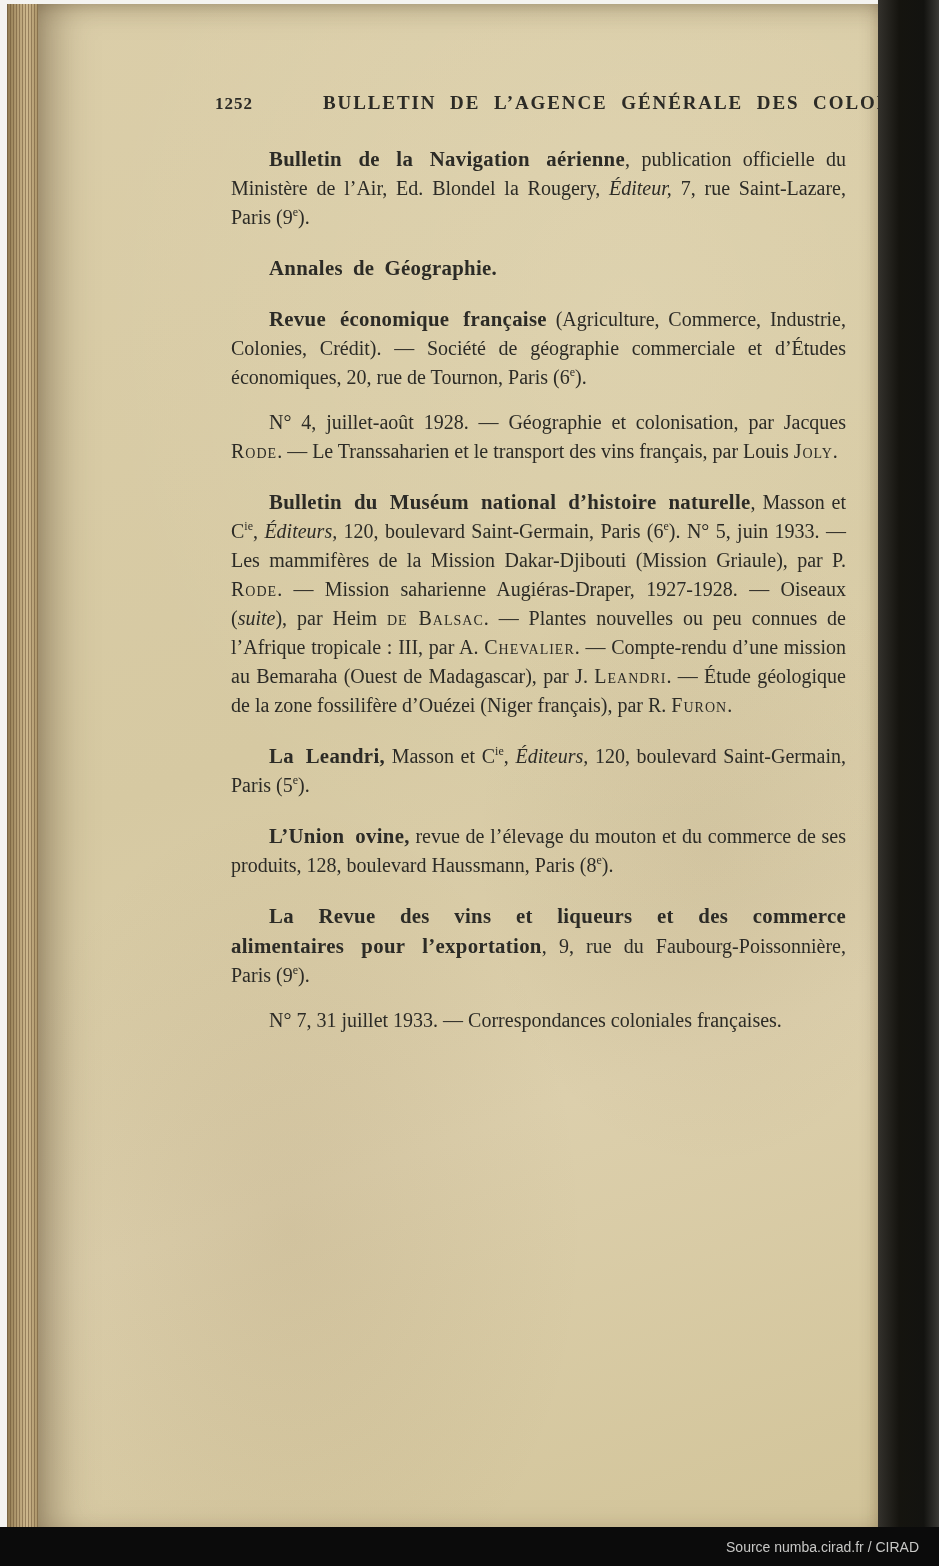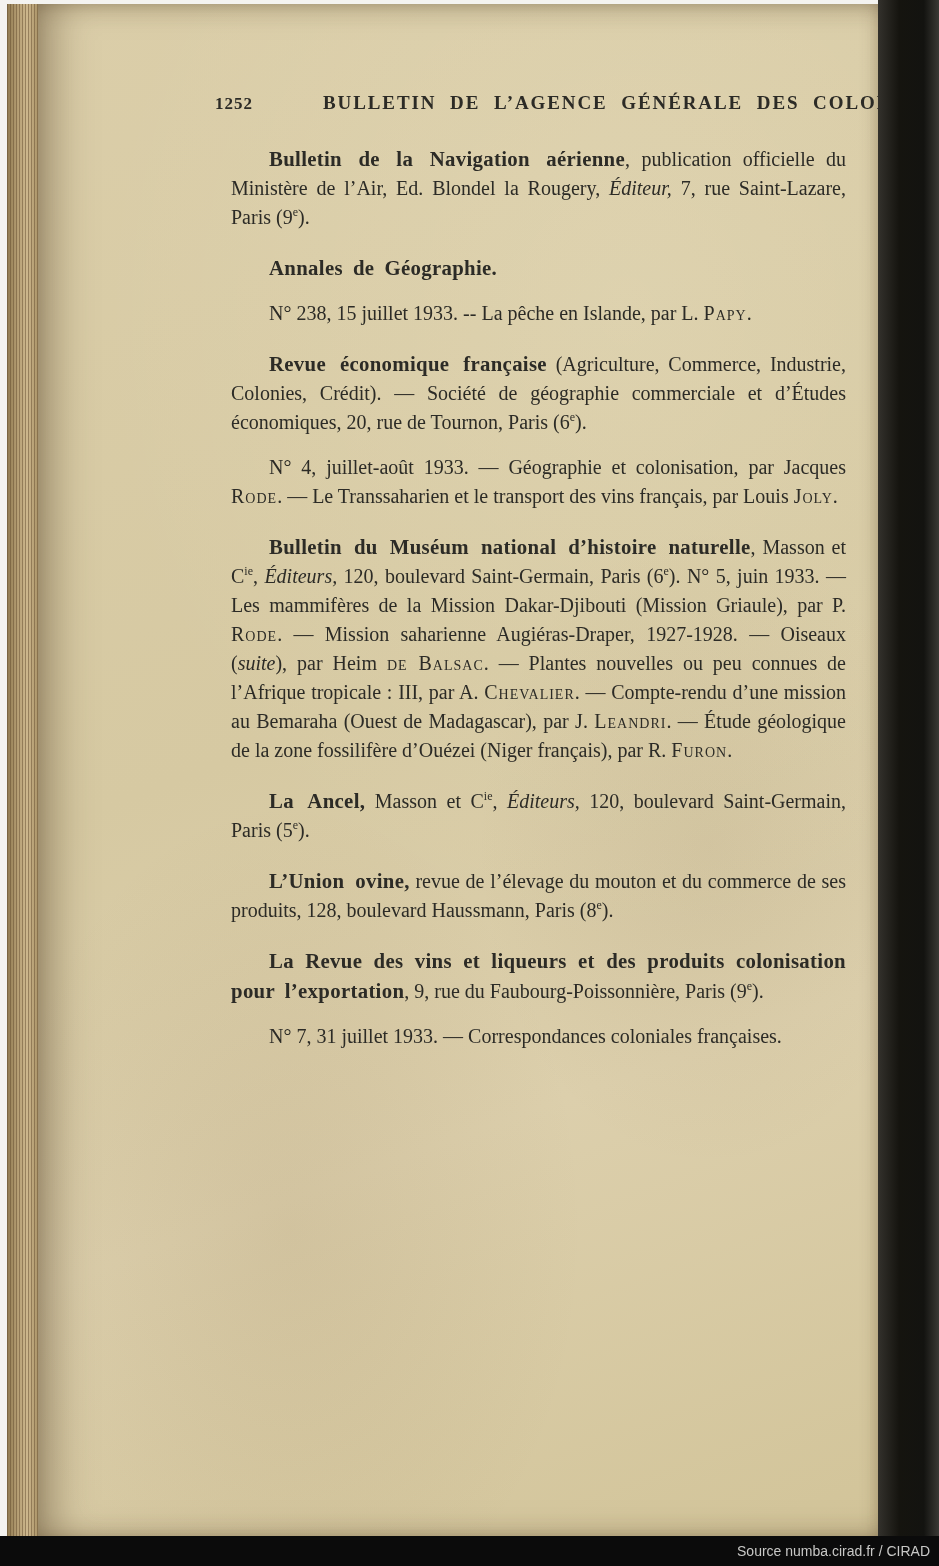--- a/index.html
+++ b/index.html
@@ -20,24 +20,24 @@
       linear-gradient(160deg, var(--c-paper,#dbcea9), #d6c9a2 45%, #dccfac 70%, #d2c499);
     box-shadow: inset 28px 0 45px -18px rgba(80,60,35,.55),
                 inset -10px 0 18px -10px rgba(80,60,35,.30),
                 inset 0 14px 24px -16px rgba(80,60,35,.35),
                 inset 0 -14px 24px -18px rgba(80,60,35,.30);
   }
 
   .cover-right{position:absolute;top:0;right:0;width:61px;height:100%;
     background:linear-gradient(90deg,#33312c,#15140f 35%,#131310 75%,#3a3935);}
 
-  .source-bar{position:absolute;left:0;right:0;bottom:0;height:30px;
+  .source-bar{position:absolute;left:0;right:0;bottom:0;height:39px;
     background:var(--c-footer_bar,#0b0b0b);color:var(--c-footer_text,#c8c8c6);
     font-family:"Liberation Sans",sans-serif;font-size:14px;
-    display:flex;align-items:center;justify-content:flex-end;padding-right:9px}
+    display:flex;align-items:center;justify-content:flex-end;padding-right:20px}
 
   .page-inner{position:absolute;inset:0;padding:84px 16px 0 177px;
     color:var(--c-ink,#2c2b26);font-size:20px;line-height:29px;text-align:justify}
 
   .page-header{display:flex;align-items:baseline;margin-bottom:26px;text-align:center}
   .page-number{font-weight:700;font-size:17px;letter-spacing:1px}
   .running-title{font-weight:700;font-size:19px;letter-spacing:1.9px;word-spacing:7px;
     margin-left:70px;white-space:nowrap}
 
   .para{margin:16px}
@@ -61,27 +61,26 @@
     <div class="page-inner">
 
       <div class="page-header">
         <span class="page-number">1252</span>
         <span class="running-title">BULLETIN DE L’AGENCE GÉNÉRALE DES COLONIES</span>
       </div>
 
       <div class="page-text">
           <p class="para indent entry"><span class="seg-b">Bulletin de la Navigation aérienne</span><span class="seg-n">, publication officielle du Ministère de l’Air, Ed. Blondel la Rougery, </span><span class="seg-i">Éditeur,</span><span class="seg-n"> 7, rue Saint-Lazare, Paris (9</span><span class="seg-sup">e</span><span class="seg-n">).</span></p>
           <p class="para indent entry"><span class="seg-b">Annales de Géographie.</span></p>
-          <p class="para indent"><span class="seg-n">N° 238, 15 juillet 1933. -- La pêche en Islande, par L. </span><span class="seg-sc">Papy</span><span class="seg-n">.</span></p>
           <p class="para indent entry"><span class="seg-b">Revue économique française</span><span class="seg-n"> (Agriculture, Commerce, Industrie, Colonies, Crédit). — Société de géographie commerciale et d’Études économiques, 20, rue de Tournon, Paris (6</span><span class="seg-sup">e</span><span class="seg-n">).</span></p>
-          <p class="para indent"><span class="seg-n">N° 4, juillet-août 1933. — Géographie et colonisation, par Jacques </span><span class="seg-sc">Rode</span><span class="seg-n">. — Le Transsaharien et le transport des vins français, par Louis </span><span class="seg-sc">Joly</span><span class="seg-n">.</span></p>
+          <p class="para indent"><span class="seg-n">N° 4, juillet-août 1928. — Géographie et colonisation, par Jacques </span><span class="seg-sc">Rode</span><span class="seg-n">. — Le Transsaharien et le transport des vins français, par Louis </span><span class="seg-sc">Joly</span><span class="seg-n">.</span></p>
           <p class="para indent entry"><span class="seg-b">Bulletin du Muséum national d’histoire naturelle</span><span class="seg-n">, Masson et C</span><span class="seg-sup">ie</span><span class="seg-n">, </span><span class="seg-i">Éditeurs,</span><span class="seg-n"> 120, boulevard Saint-Germain, Paris (6</span><span class="seg-sup">e</span><span class="seg-n">). N° 5, juin 1933. — Les mammifères de la Mission Dakar-Djibouti (Mission Griaule), par P. </span><span class="seg-sc">Rode</span><span class="seg-n">. — Mission saharienne Augiéras-Draper, 1927-1928. — Oiseaux (</span><span class="seg-i">suite</span><span class="seg-n">), par Heim </span><span class="seg-sc">de Balsac</span><span class="seg-n">. — Plantes nouvelles ou peu connues de l’Afrique tropicale : III, par A. </span><span class="seg-sc">Chevalier</span><span class="seg-n">. — Compte-rendu d’une mission au Bemaraha (Ouest de Madagascar), par J. </span><span class="seg-sc">Leandri</span><span class="seg-n">. — Étude géologique de la zone fossilifère d’Ouézei (Niger français), par R. </span><span class="seg-sc">Furon</span><span class="seg-n">.</span></p>
-          <p class="para indent entry"><span class="seg-b">La Ancel,</span><span class="seg-n"> Masson et C</span><span class="seg-sup">ie</span><span class="seg-n">, </span><span class="seg-i">Éditeurs,</span><span class="seg-n"> 120, boulevard Saint-Germain, Paris (5</span><span class="seg-sup">e</span><span class="seg-n">).</span></p>
+          <p class="para indent entry"><span class="seg-b">La Leandri,</span><span class="seg-n"> Masson et C</span><span class="seg-sup">ie</span><span class="seg-n">, </span><span class="seg-i">Éditeurs,</span><span class="seg-n"> 120, boulevard Saint-Germain, Paris (5</span><span class="seg-sup">e</span><span class="seg-n">).</span></p>
           <p class="para indent entry"><span class="seg-b">L’Union ovine,</span><span class="seg-n"> revue de l’élevage du mouton et du commerce de ses produits, 128, boulevard Haussmann, Paris (8</span><span class="seg-sup">e</span><span class="seg-n">).</span></p>
-          <p class="para indent entry"><span class="seg-b">La Revue des vins et liqueurs et des produits colonisation pour l’exportation</span><span class="seg-n">, 9, rue du Faubourg-Poissonnière, Paris (9</span><span class="seg-sup">e</span><span class="seg-n">).</span></p>
+          <p class="para indent entry"><span class="seg-b">La Revue des vins et liqueurs et des commerce alimentaires pour l’exportation</span><span class="seg-n">, 9, rue du Faubourg-Poissonnière, Paris (9</span><span class="seg-sup">e</span><span class="seg-n">).</span></p>
           <p class="para indent"><span class="seg-n">N° 7, 31 juillet 1933. — Correspondances coloniales françaises.</span></p>
         </div>
 
     </div>
   </div>
 
   <div class="cover-right"></div>
 
   <div class="source-bar">
     <span>Source numba.cirad.fr / CIRAD</span>

